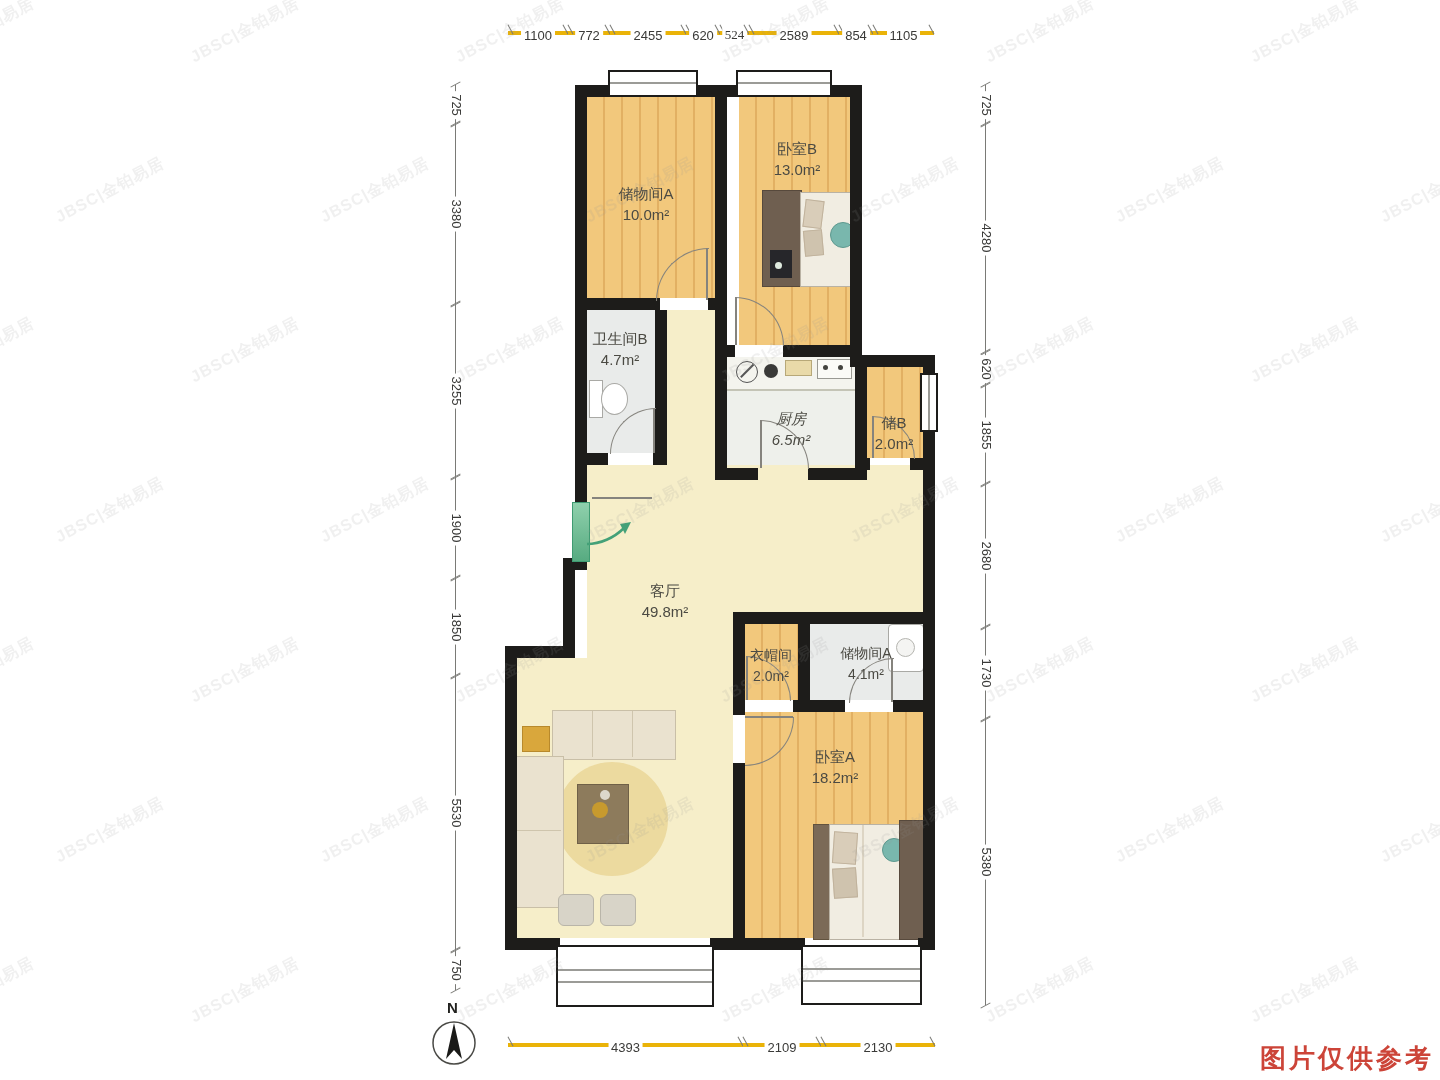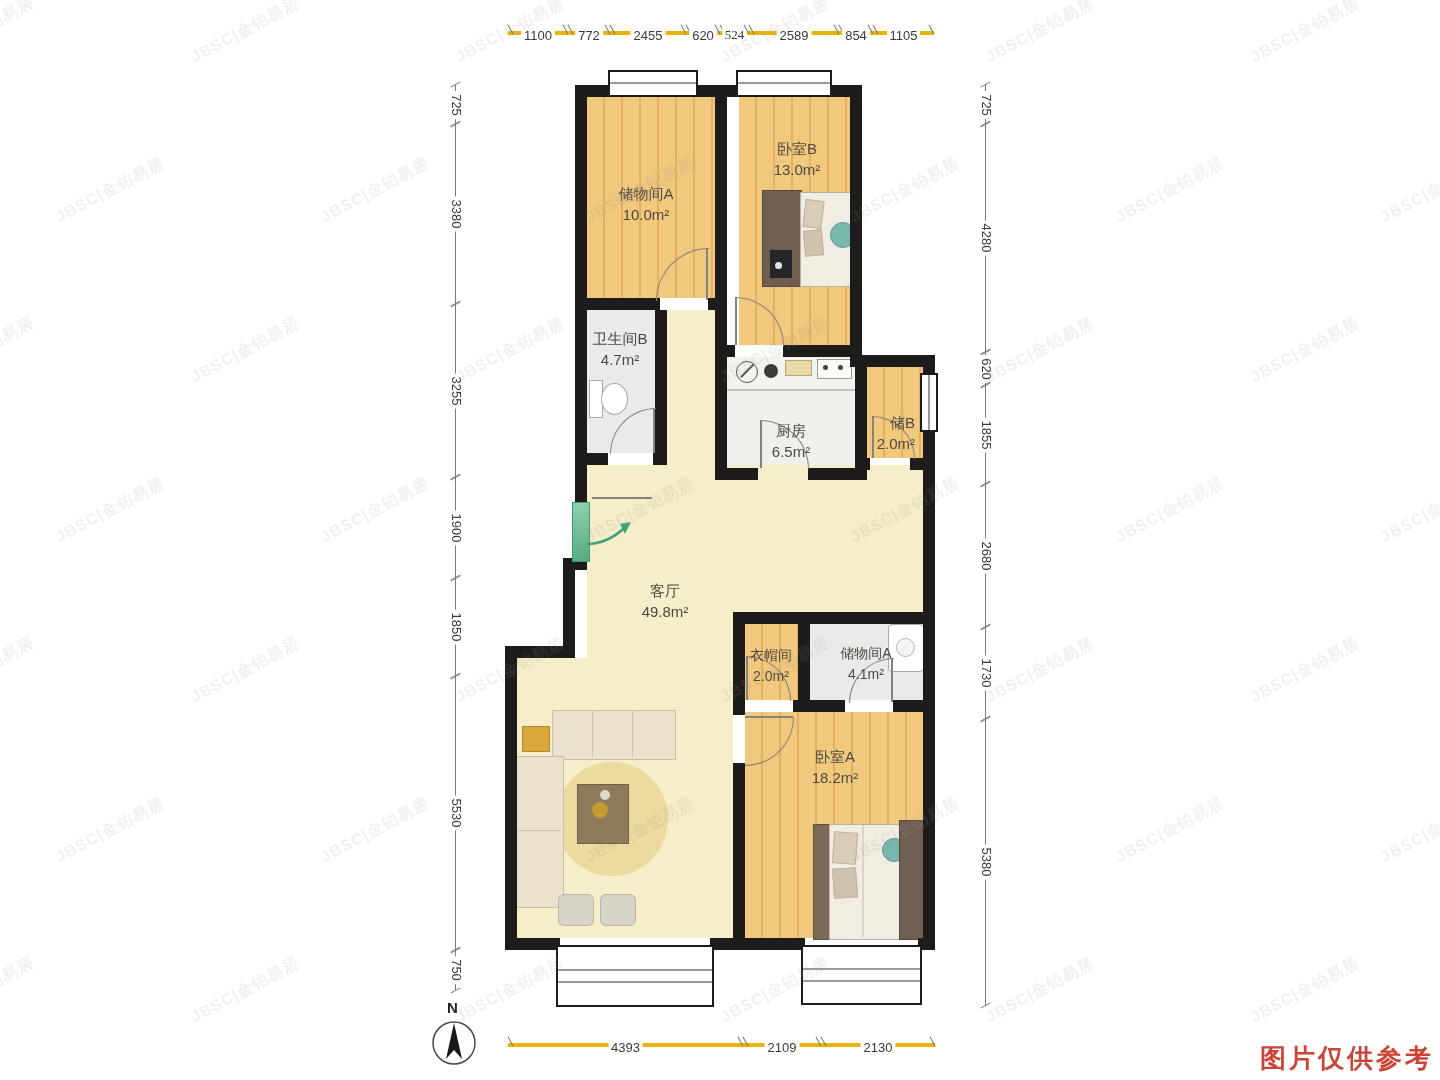--- a/index.html
+++ b/index.html
@@ -189,25 +189,25 @@
     <div>10.0m²</div>
   </div>
   <div class="rlabel" style="left:737px;top:138px;width:120px;">
     <div>卧室B</div>
     <div>13.0m²</div>
   </div>
   <div class="rlabel" style="left:570px;top:328px;width:100px;">
     <div>卫生间B</div>
     <div>4.7m²</div>
   </div>
-  <div class="rlabel" style="left:731px;top:420px;width:120px;">
+  <div class="rlabel" style="left:731px;top:408px;width:120px;font-style:italic;">
     <div>厨房</div>
     <div>6.5m²</div>
   </div>
-  <div class="rlabel" style="left:831px;top:412px;width:84px;text-align:right;">
+  <div class="rlabel" style="left:852px;top:412px;width:84px;">
     <div>储B</div>
     <div>2.0m²</div>
   </div>
   <div class="rlabel" style="left:605px;top:580px;width:120px;">
     <div>客厅</div>
     <div>49.8m²</div>
   </div>
   <div class="rlabel" style="left:729px;top:645px;width:84px;font-size:14px;">
     <div>衣帽间</div>
     <div>2.0m²</div>

